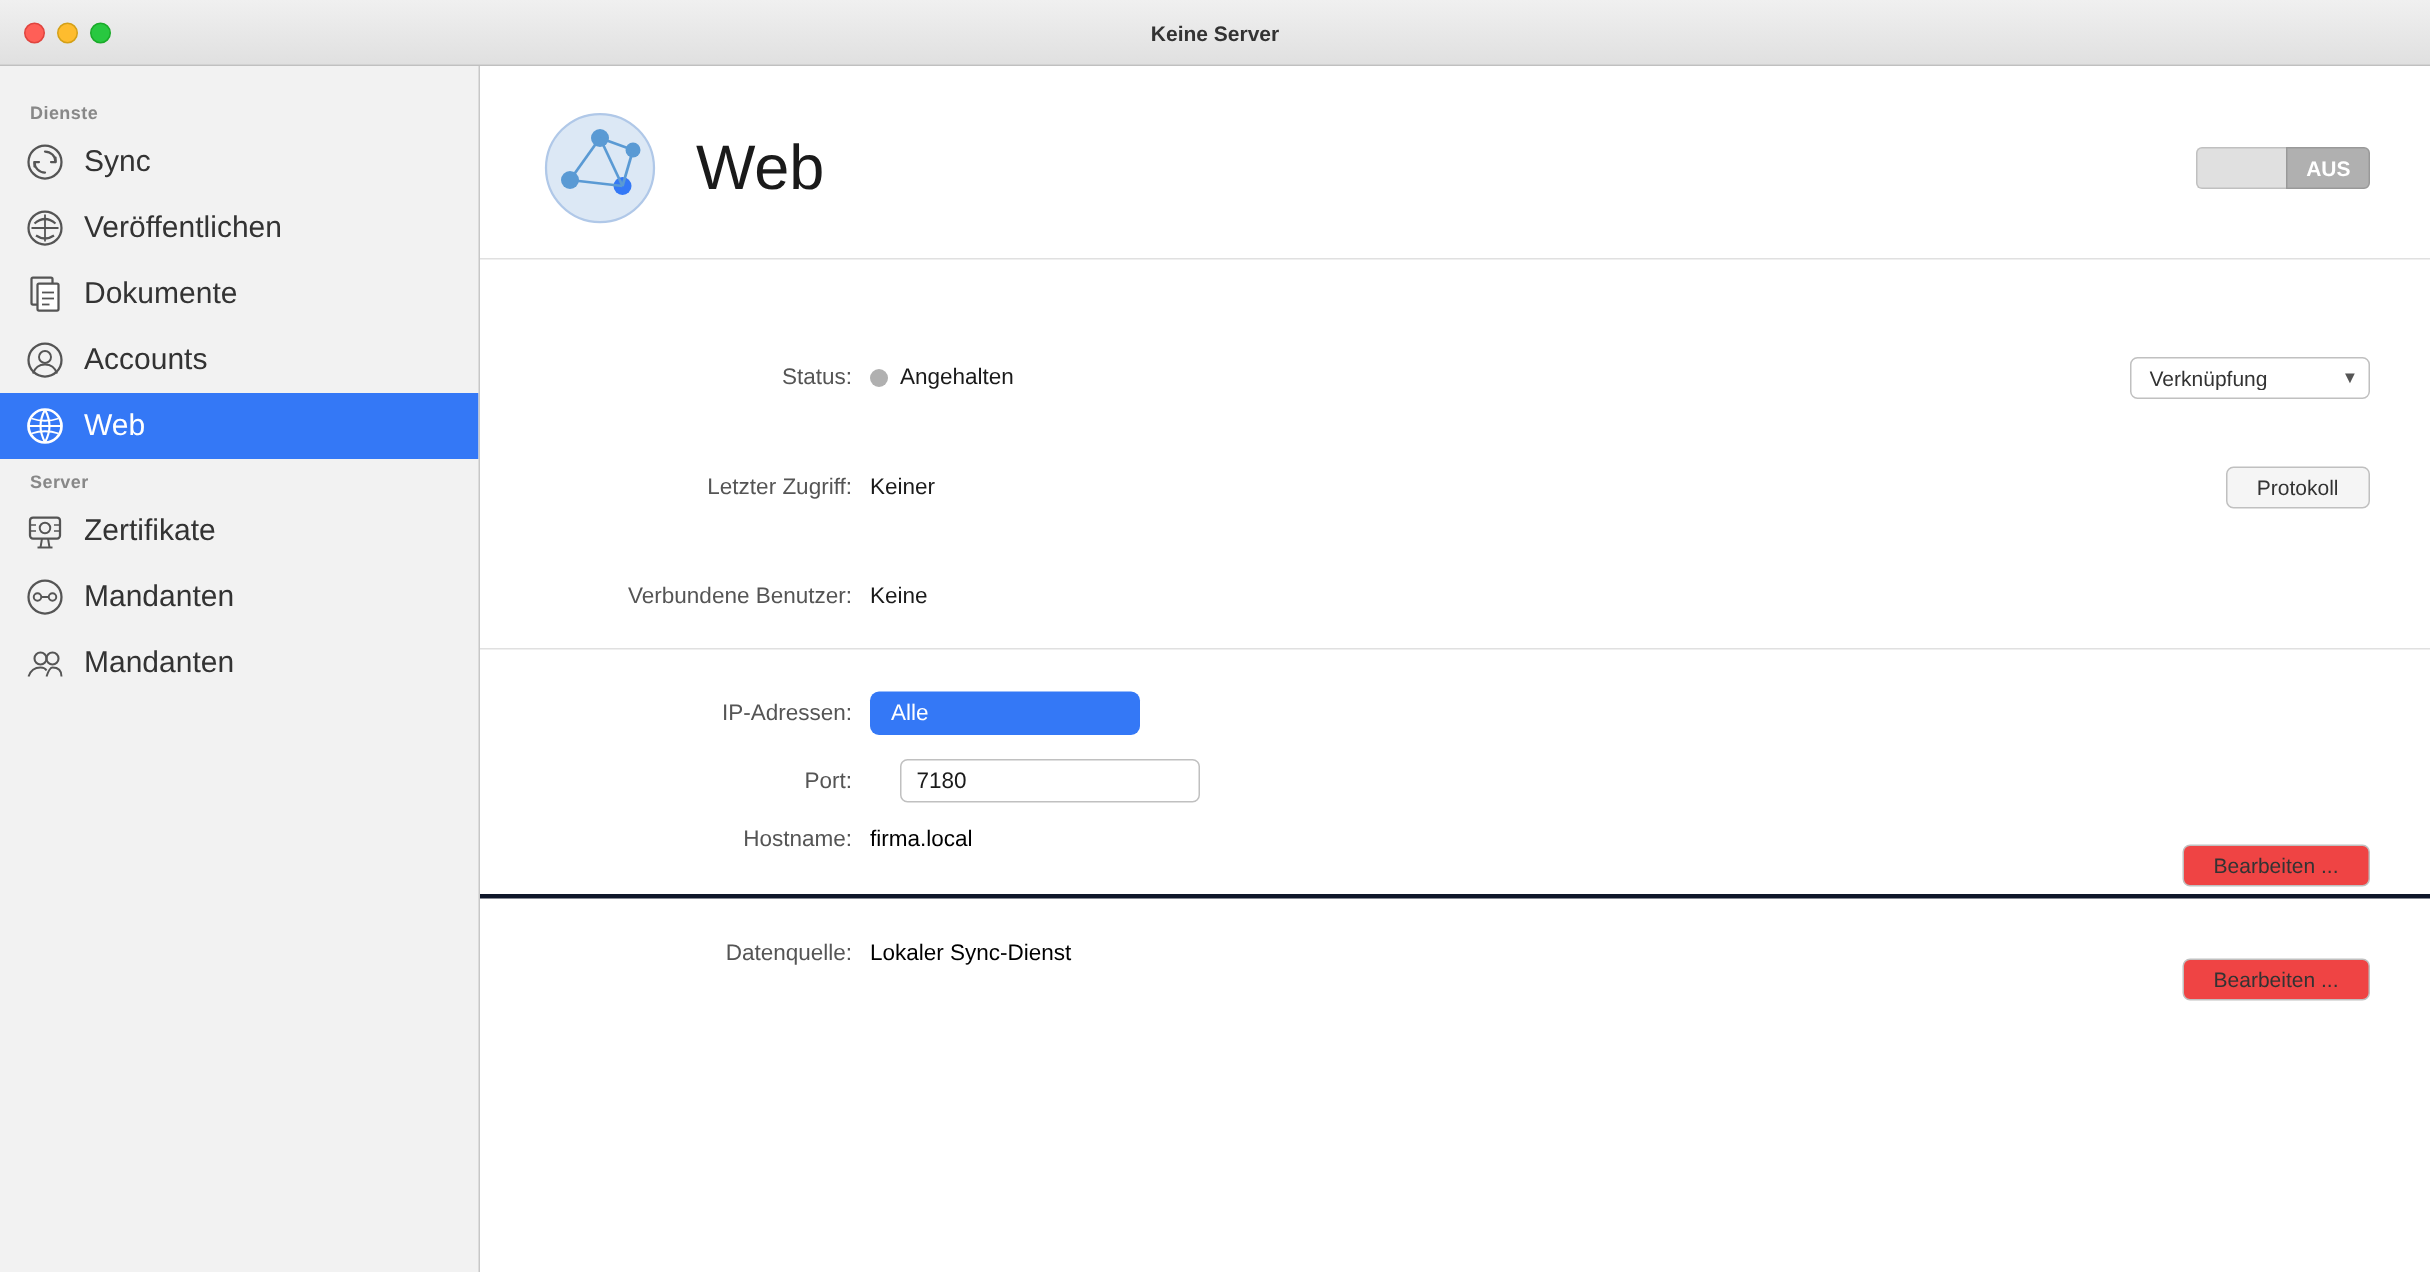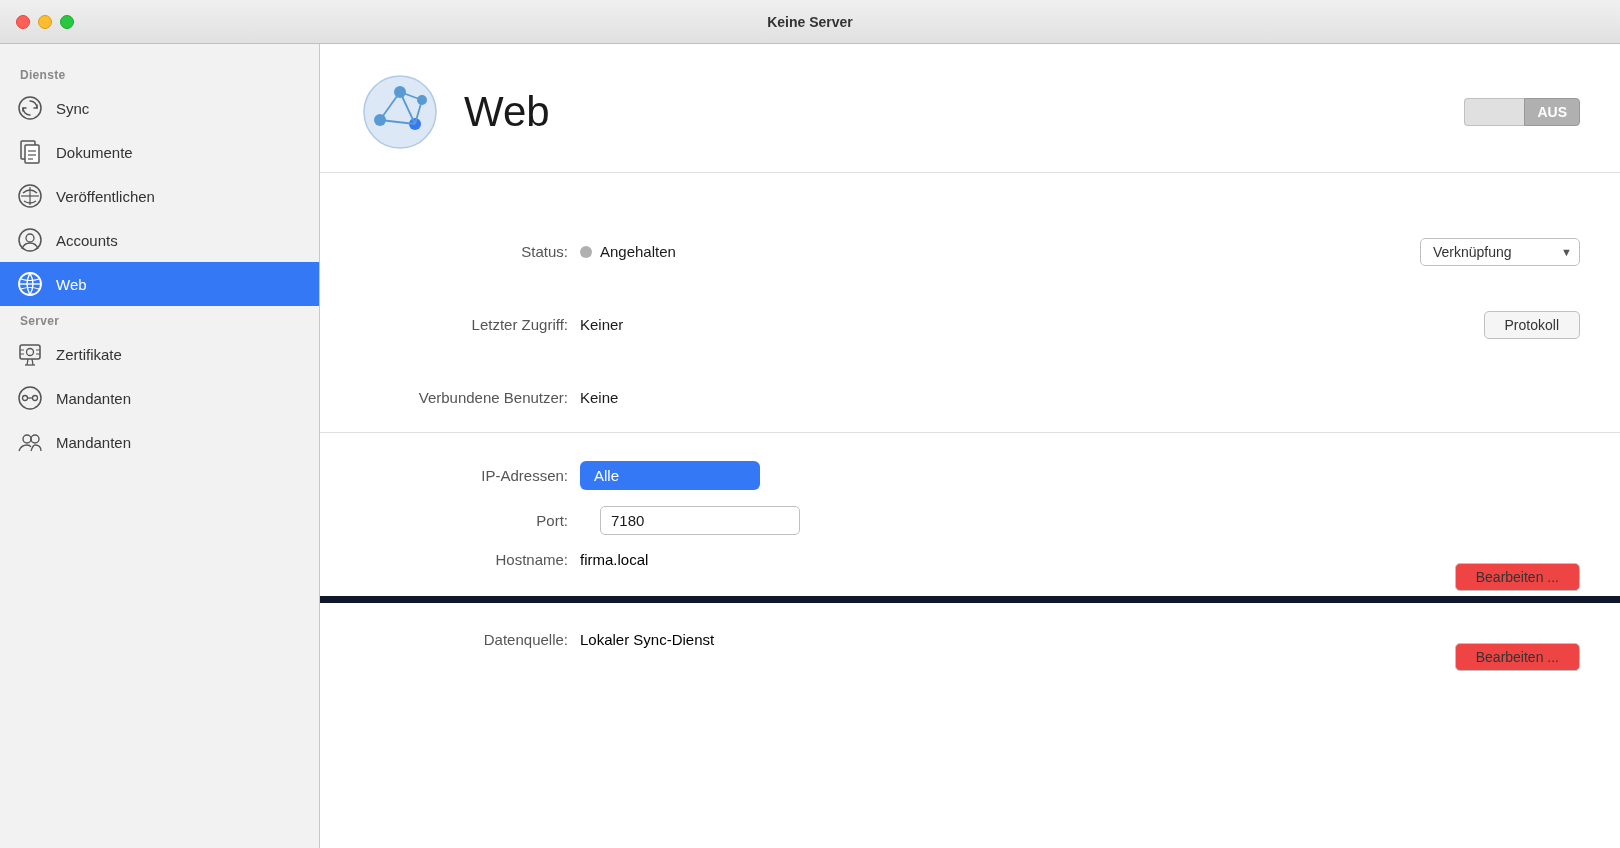--- a/index.html
+++ b/index.html
@@ -95,21 +95,21 @@
     .sidebar-item .item-icon {
       width: 28px;
       height: 28px;
       display: flex;
       align-items: center;
       justify-content: center;
       flex-shrink: 0;
     }
 
     .sidebar-item .item-label {
-      font-size: 15px;
+      font-size: 20px;
     }
 
     
     svg { overflow: visible; }
 
     
     .content {
       flex: 1;
       background: #ffffff;
       padding: 0;
@@ -204,21 +204,21 @@
       border-radius: 5px;
       padding: 5px 20px;
       font-size: 14px;
       cursor: pointer;
       color: #333;
     }
 
     
     .config-section {
       padding: 20px 40px;
-      border-bottom: 7px solid #0f172a;
+      border-bottom: 3px solid #0f172a;
     }
 
     .config-row {
       display: flex;
       align-items: center;
       padding: 8px 0;
       font-size: 15px;
       position: relative;
     }
 
@@ -362,42 +362,42 @@
           <path d="M13 20 A7 7 0 0 1 6 13" stroke="#555" stroke-width="1.5" fill="none" stroke-linecap="round"></path>
           <polyline points="20,10 20,13 17,13" stroke="#555" stroke-width="1.5" fill="none" stroke-linecap="round" stroke-linejoin="round"></polyline>
           <polyline points="6,16 6,13 9,13" stroke="#555" stroke-width="1.5" fill="none" stroke-linecap="round" stroke-linejoin="round"></polyline>
         </svg>
       </div>
       <span class="item-label">Sync</span>
     </div>
 
     <div class="sidebar-item">
       <div class="item-icon">
+        <svg width="26" height="26" viewBox="0 0 26 26" fill="none">
+          <circle cx="13" cy="13" r="11" stroke="#555" stroke-width="1.5" fill="none"></circle>
+          <path d="M6 10 Q13 4 20 10" stroke="#555" stroke-width="1.5" fill="none"></path>
+          <line x1="13" y1="4" x2="13" y2="22" stroke="#555" stroke-width="1.2"></line>
+          <line x1="4" y1="13" x2="22" y2="13" stroke="#555" stroke-width="1.2"></line>
+          <path d="M7 18 Q13 22 19 18" stroke="#555" stroke-width="1.5" fill="none"></path>
+        </svg>
+      </div>
+      <span class="item-label">Veröffentlichen</span>
+    </div>
+
+    <div class="sidebar-item">
+      <div class="item-icon">
         <svg width="24" height="26" viewBox="0 0 24 26" fill="none">
           <rect x="3" y="2" width="14" height="18" rx="1" stroke="#555" stroke-width="1.5" fill="none"></rect>
           <rect x="7" y="6" width="14" height="18" rx="1" stroke="#555" stroke-width="1.5" fill="white"></rect>
           <line x1="10" y1="12" x2="18" y2="12" stroke="#555" stroke-width="1.2"></line>
           <line x1="10" y1="16" x2="18" y2="16" stroke="#555" stroke-width="1.2"></line>
           <line x1="10" y1="20" x2="15" y2="20" stroke="#555" stroke-width="1.2"></line>
         </svg>
       </div>
       <span class="item-label">Dokumente</span>
-    </div>
-
-    <div class="sidebar-item">
-      <div class="item-icon">
-        <svg width="26" height="26" viewBox="0 0 26 26" fill="none">
-          <circle cx="13" cy="13" r="11" stroke="#555" stroke-width="1.5" fill="none"></circle>
-          <path d="M6 10 Q13 4 20 10" stroke="#555" stroke-width="1.5" fill="none"></path>
-          <line x1="13" y1="4" x2="13" y2="22" stroke="#555" stroke-width="1.2"></line>
-          <line x1="4" y1="13" x2="22" y2="13" stroke="#555" stroke-width="1.2"></line>
-          <path d="M7 18 Q13 22 19 18" stroke="#555" stroke-width="1.5" fill="none"></path>
-        </svg>
-      </div>
-      <span class="item-label">Veröffentlichen</span>
     </div>
 
     <div class="sidebar-item">
       <div class="item-icon">
         <svg width="26" height="26" viewBox="0 0 26 26" fill="none">
           <circle cx="13" cy="13" r="11" stroke="#555" stroke-width="1.5" fill="none"></circle>
           <circle cx="13" cy="11" r="4" stroke="#555" stroke-width="1.3" fill="none"></circle>
           <path d="M5 22 Q7 16 13 16 Q19 16 21 22" stroke="#555" stroke-width="1.3" fill="none"></path>
         </svg>
       </div>

